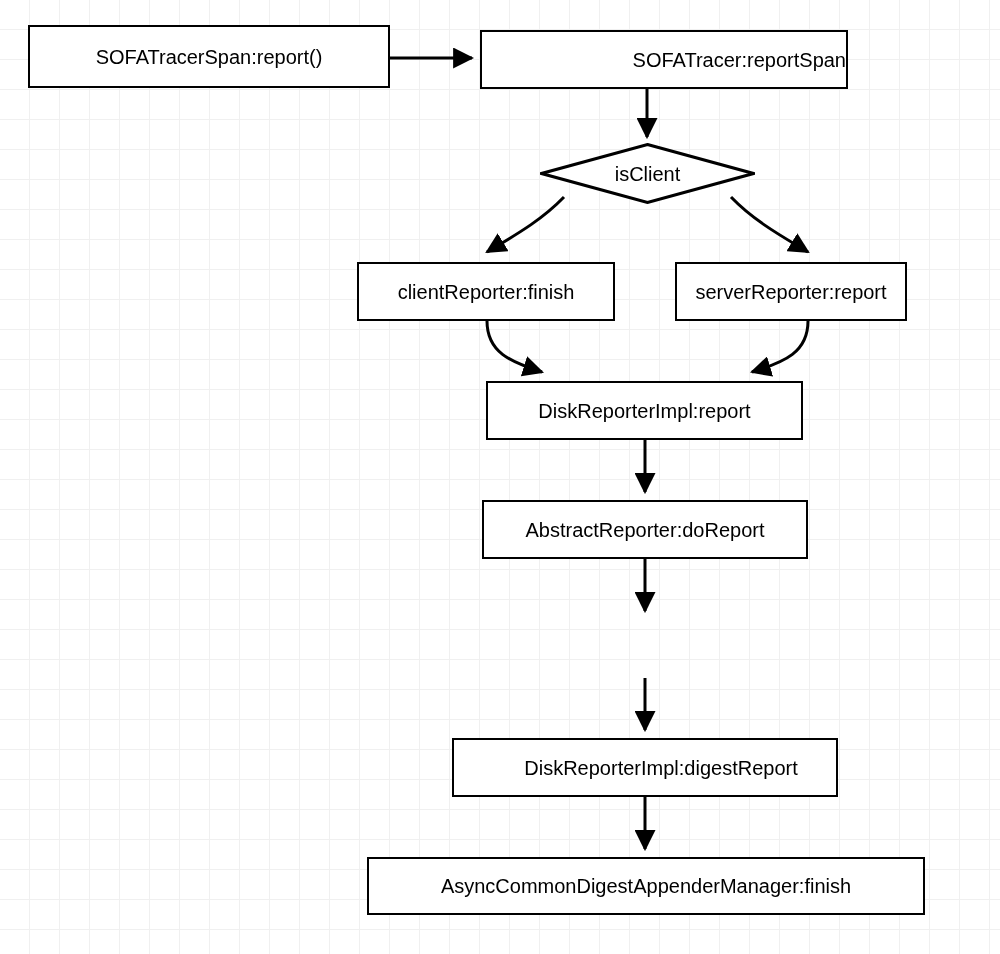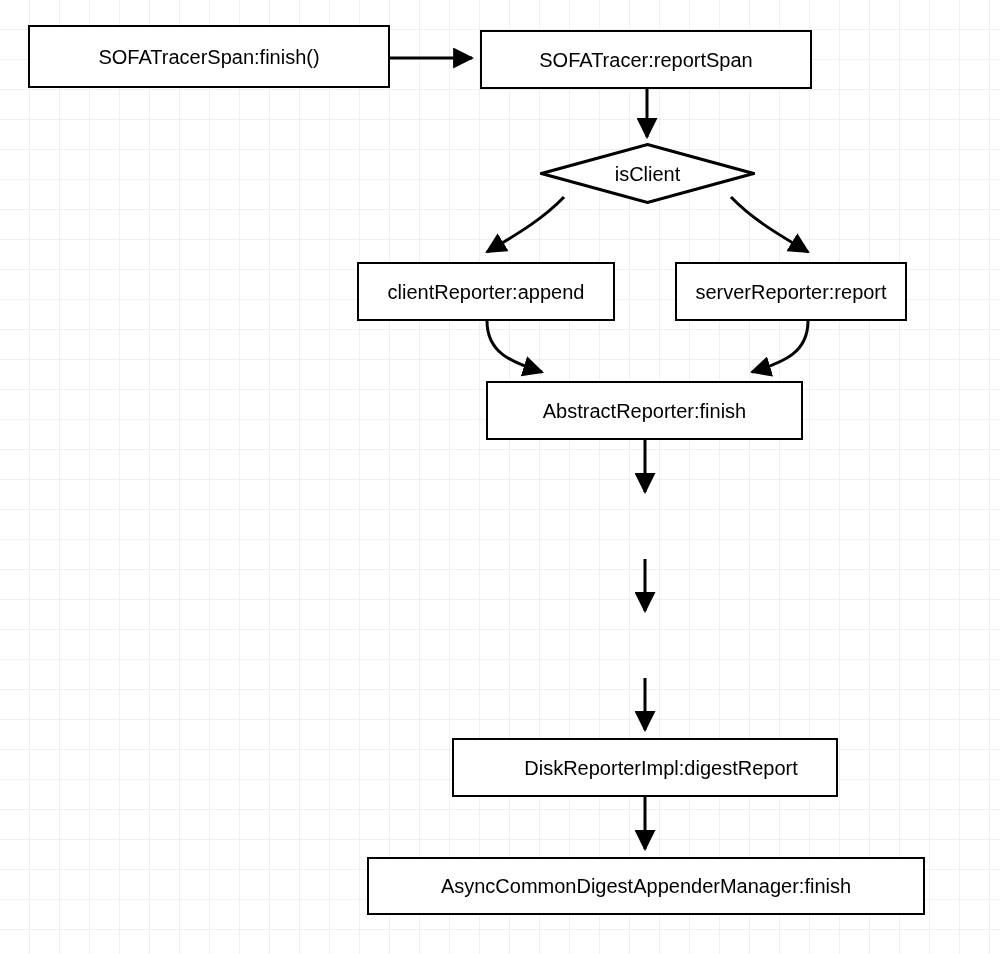--- a/index.html
+++ b/index.html
@@ -89,46 +89,49 @@
     <line x1="645" y1="440" x2="645" y2="492" stroke="#000000" stroke-width="3" marker-end="url(#arrow)"></line>
 
     <line x1="645" y1="559" x2="645" y2="611" stroke="#000000" stroke-width="3" marker-end="url(#arrow)"></line>
 
     <line x1="645" y1="678" x2="645" y2="730" stroke="#000000" stroke-width="3" marker-end="url(#arrow)"></line>
 
     <line x1="645" y1="797" x2="645" y2="849" stroke="#000000" stroke-width="3" marker-end="url(#arrow)"></line>
   </svg>
 
   <div class="node" style="left:28px; top:25px; width:362px; height:63px;">
-    <span>SOFATracerSpan:finish()</span>
+    <span>SOFATracerSpan:report()</span>
   </div>
 
-  <div class="node" style="left:480px; top:30px; width:332px; height:59px;">
+  <div class="node" style="left:480px; top:30px; width:368px; height:59px;justify-content:flex-end;">
     <span>SOFATracer:reportSpan</span>
   </div>
 
   <div class="diamond-wrap" style="left:540px; top:143px; width:215px; height:61px;">
     <svg width="215" height="61" viewBox="0 0 215 61">
       <polygon points="107.5,1.5 213.5,30.5 107.5,59.5 1.5,30.5" fill="#ffffff" stroke="#000000" stroke-width="3"></polygon>
     </svg>
     <span class="diamond-label">isClient</span>
   </div>
 
   <div class="node" style="left:357px; top:262px; width:258px; height:59px;">
-    <span>clientReporter:append</span>
+    <span>clientReporter:finish</span>
   </div>
 
   <div class="node" style="left:675px; top:262px; width:232px; height:59px;">
     <span>serverReporter:report</span>
   </div>
 
   <div class="node" style="left:486px; top:381px; width:317px; height:59px;">
-    <span>AbstractReporter:finish</span>
+    <span>DiskReporterImpl:report</span>
   </div>
 
+  <div class="node" style="left:482px; top:500px; width:326px; height:59px;">
+    <span>AbstractReporter:doReport</span>
+  </div>
 
 
   <div class="node" style="left:452px; top:738px; width:386px; height:59px;padding-left:32px;">
     <span>DiskReporterImpl:digestReport</span>
   </div>
 
   <div class="node" style="left:367px; top:857px; width:558px; height:58px;">
     <span>AsyncCommonDigestAppenderManager:finish</span>
   </div>
 

